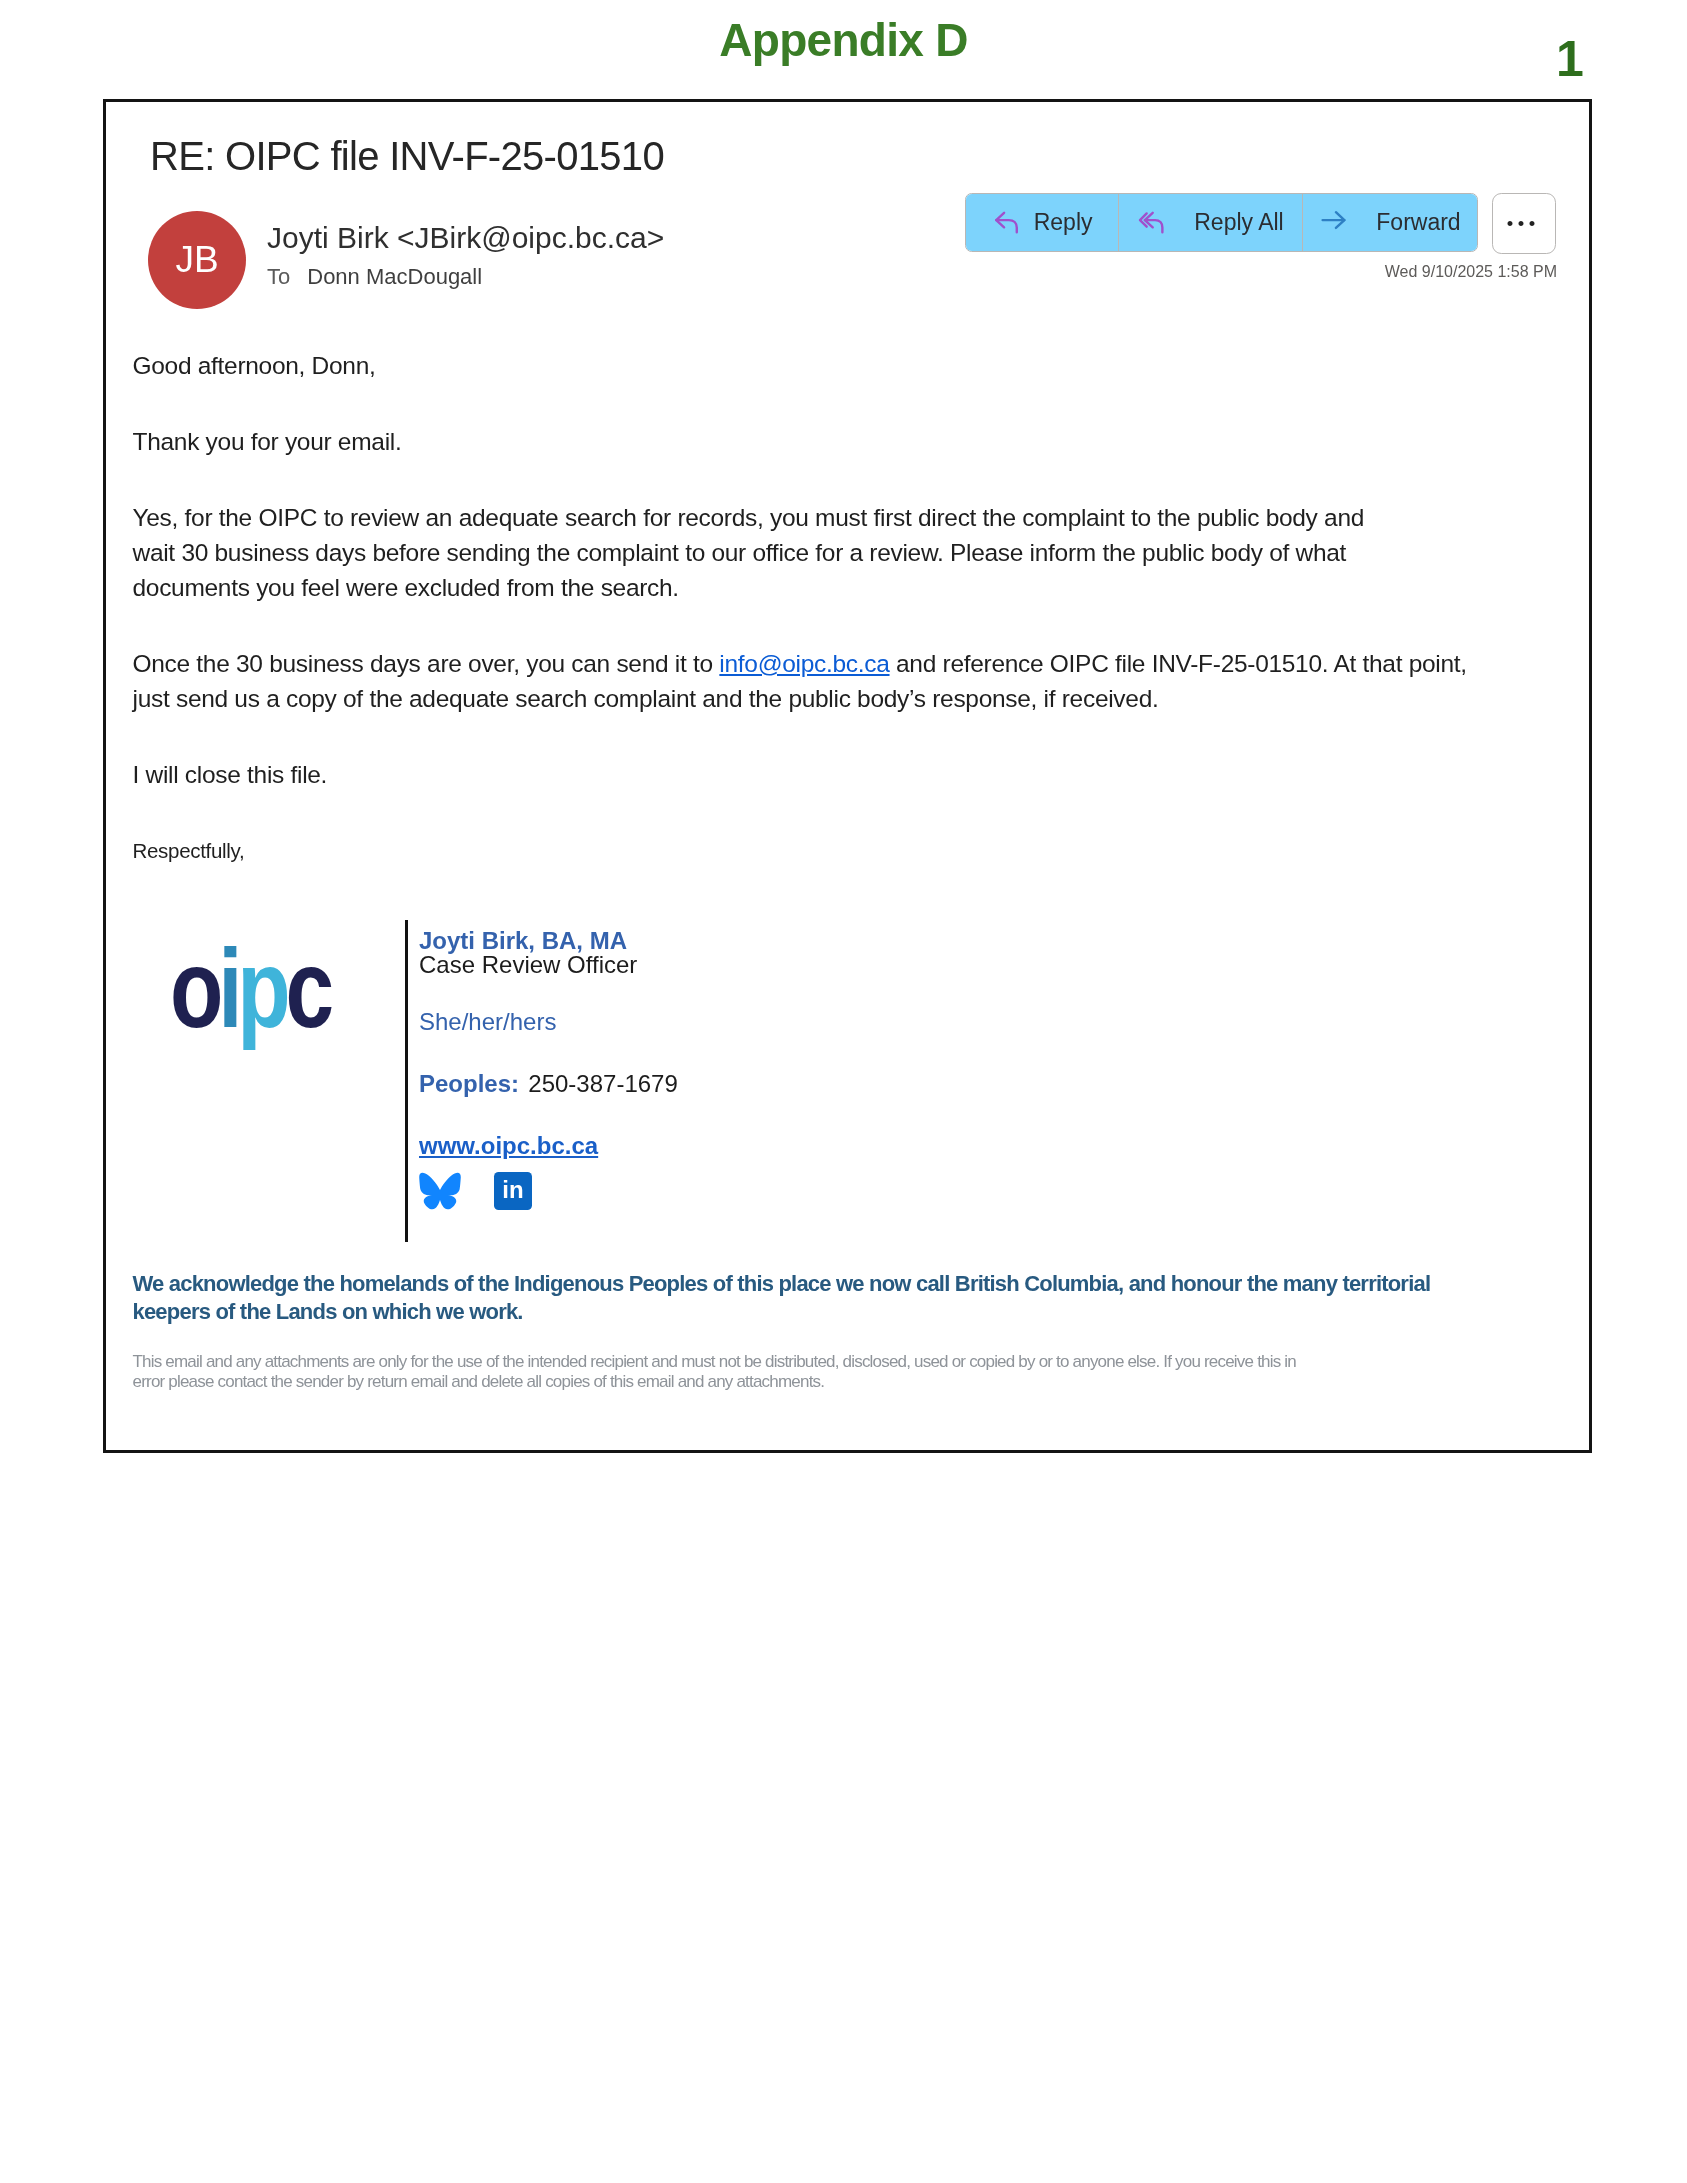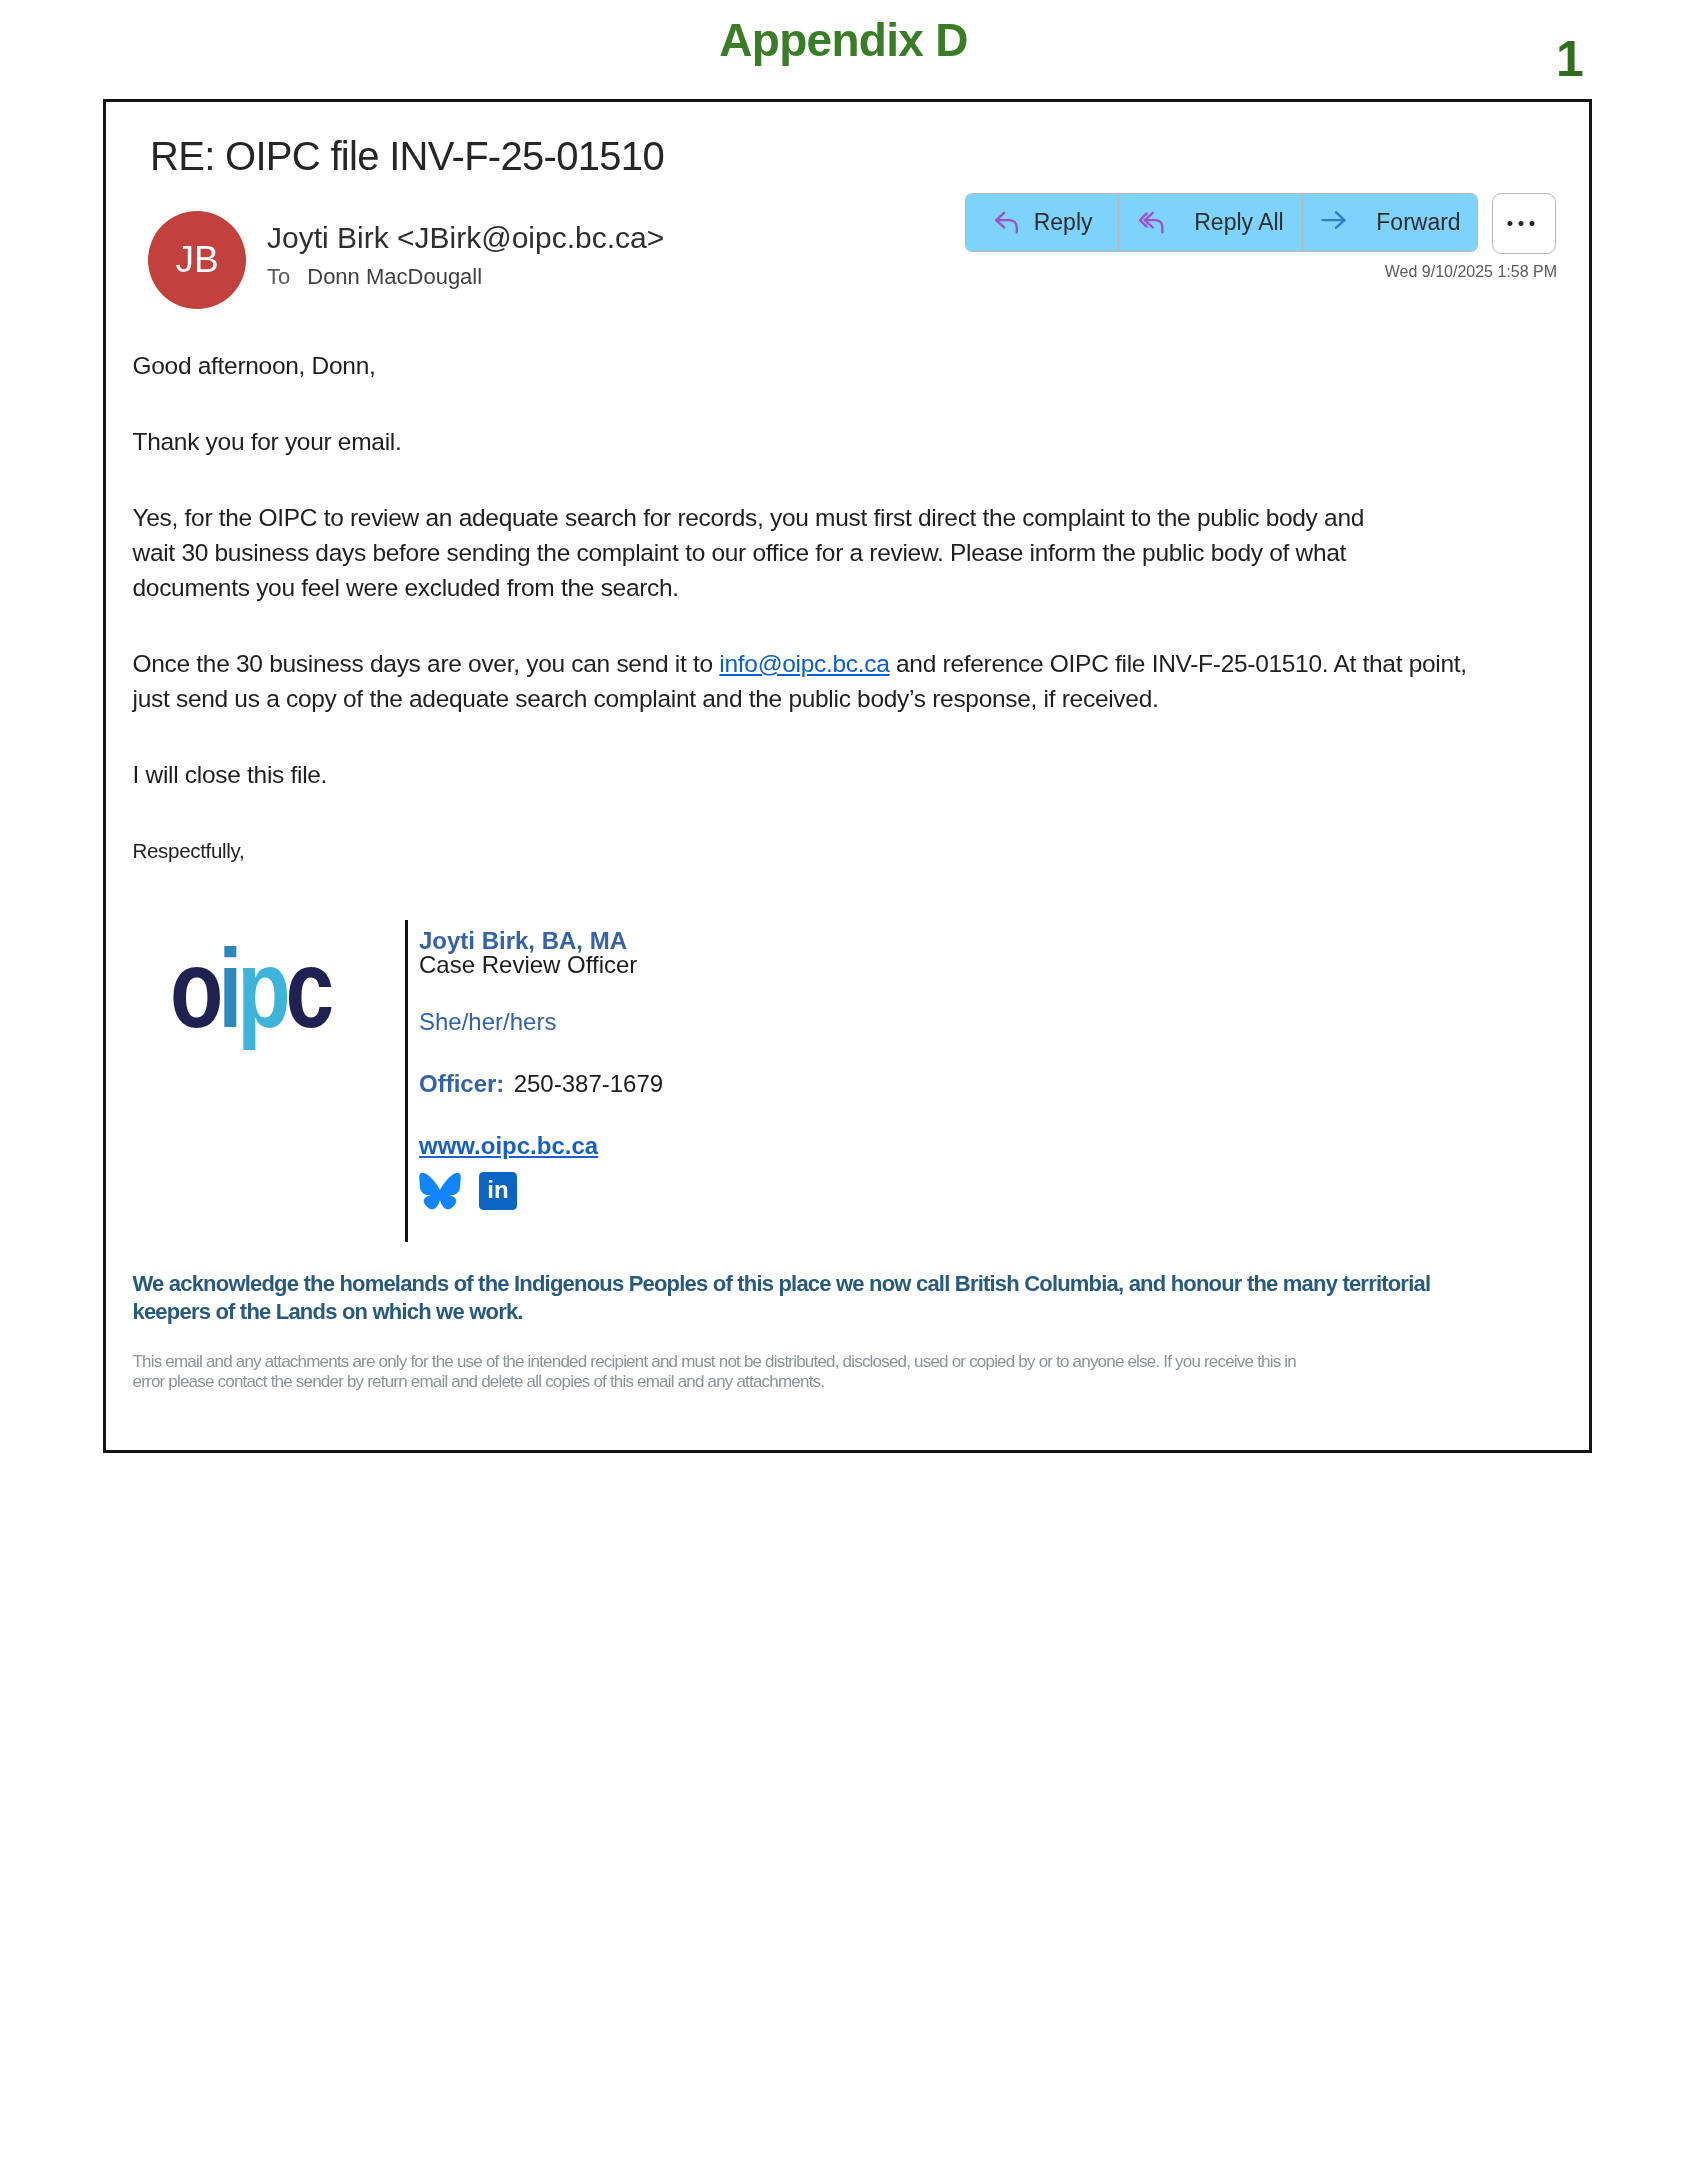--- a/index.html
+++ b/index.html
@@ -75,21 +75,21 @@
   .sig-divider{position:absolute;left:299px;top:818px;width:3.3px;height:322px;background:#111;}
   .sig-name{position:absolute;left:313px;top:825px;font-size:24px;font-weight:bold;color:#3462ad;}
   .sig-title{position:absolute;left:313px;top:849px;font-size:24px;color:#1c1c1c;}
   .sig-pronouns{position:absolute;left:313px;top:906px;font-size:24px;color:#3462ad;}
   .sig-mobile{position:absolute;left:313px;top:968px;font-size:24px;color:#1c1c1c;}
   .sig-mobile .mob-label{font-weight:bold;color:#3462ad;margin-right:9.3px;}
   .sig-site{
     position:absolute;left:313px;top:1030px;font-size:24px;font-weight:bold;
     color:#1a5fc8;text-decoration:underline;cursor:pointer;
   }
-  .sig-icons{position:absolute;left:312px;top:1070px;display:flex;gap:17px;align-items:center;}
+  .sig-icons{position:absolute;left:312px;top:1070px;display:flex;gap:32px;align-items:center;}
   .sig-icons .bluesky{cursor:pointer;}
   .linkedin{
     width:38px;height:38px;background:#0a66c2;border-radius:4.6px;cursor:pointer;
     display:flex;align-items:center;justify-content:center;
     color:#fff;font-size:24px;font-weight:bold;line-height:1;padding-bottom:2.6px;box-sizing:border-box;
   }
   .ack{
     position:absolute;left:26.5px;top:1168px;width:1422px;margin:0;
     font-size:22px;font-weight:bold;line-height:28px;color:#285a80;
     letter-spacing:-0.8px;white-space:pre-line;
@@ -163,21 +163,21 @@
   </div>
 
   <div class="oipc-logo"><span class="lo">o</span><span class="li">i</span><span class="lp">p</span><span class="lc">c</span></div>
 
   <div class="sig-divider"></div>
 
   <div class="sig-name">Joyti Birk, BA, MA</div>
   <div class="sig-title">Case Review Officer</div>
   <div class="sig-pronouns">She/her/hers</div>
   <div class="sig-mobile">
-    <span class="mob-label">Officer:</span><span>250-387-1679</span>
+    <span class="mob-label">Peoples:</span><span>250-387-1679</span>
   </div>
   <a class="sig-site">www.oipc.bc.ca</a>
 
   <div class="sig-icons">
     <svg class="bluesky" width="44" height="38" viewBox="0 0 600 530" fill="#1185fe">
       <path d="M135.72 44.03C202.216 93.951 273.74 195.17 300 249.49c26.262-54.316 97.782-155.54 164.28-205.46C512.26 8.009 590-19.862 590 68.825c0 17.712-10.155 148.79-16.111 170.07-20.703 73.984-96.144 92.854-163.25 81.433 117.3 19.964 147.14 86.092 82.697 152.22-122.39 125.59-175.91-31.511-189.63-71.766-2.514-7.38-3.69-10.832-3.708-7.896-.017-2.936-1.194.516-3.708 7.896-13.714 40.255-67.233 197.36-189.63 71.766-64.444-66.128-34.605-132.26 82.697-152.22-67.108 11.421-142.55-7.449-163.25-81.433C20.15 217.613 9.997 86.535 9.997 68.823c0-88.687 77.742-60.816 125.72-24.795z"></path>
     </svg>
     <div class="linkedin">
       <span>in</span>
     </div>

